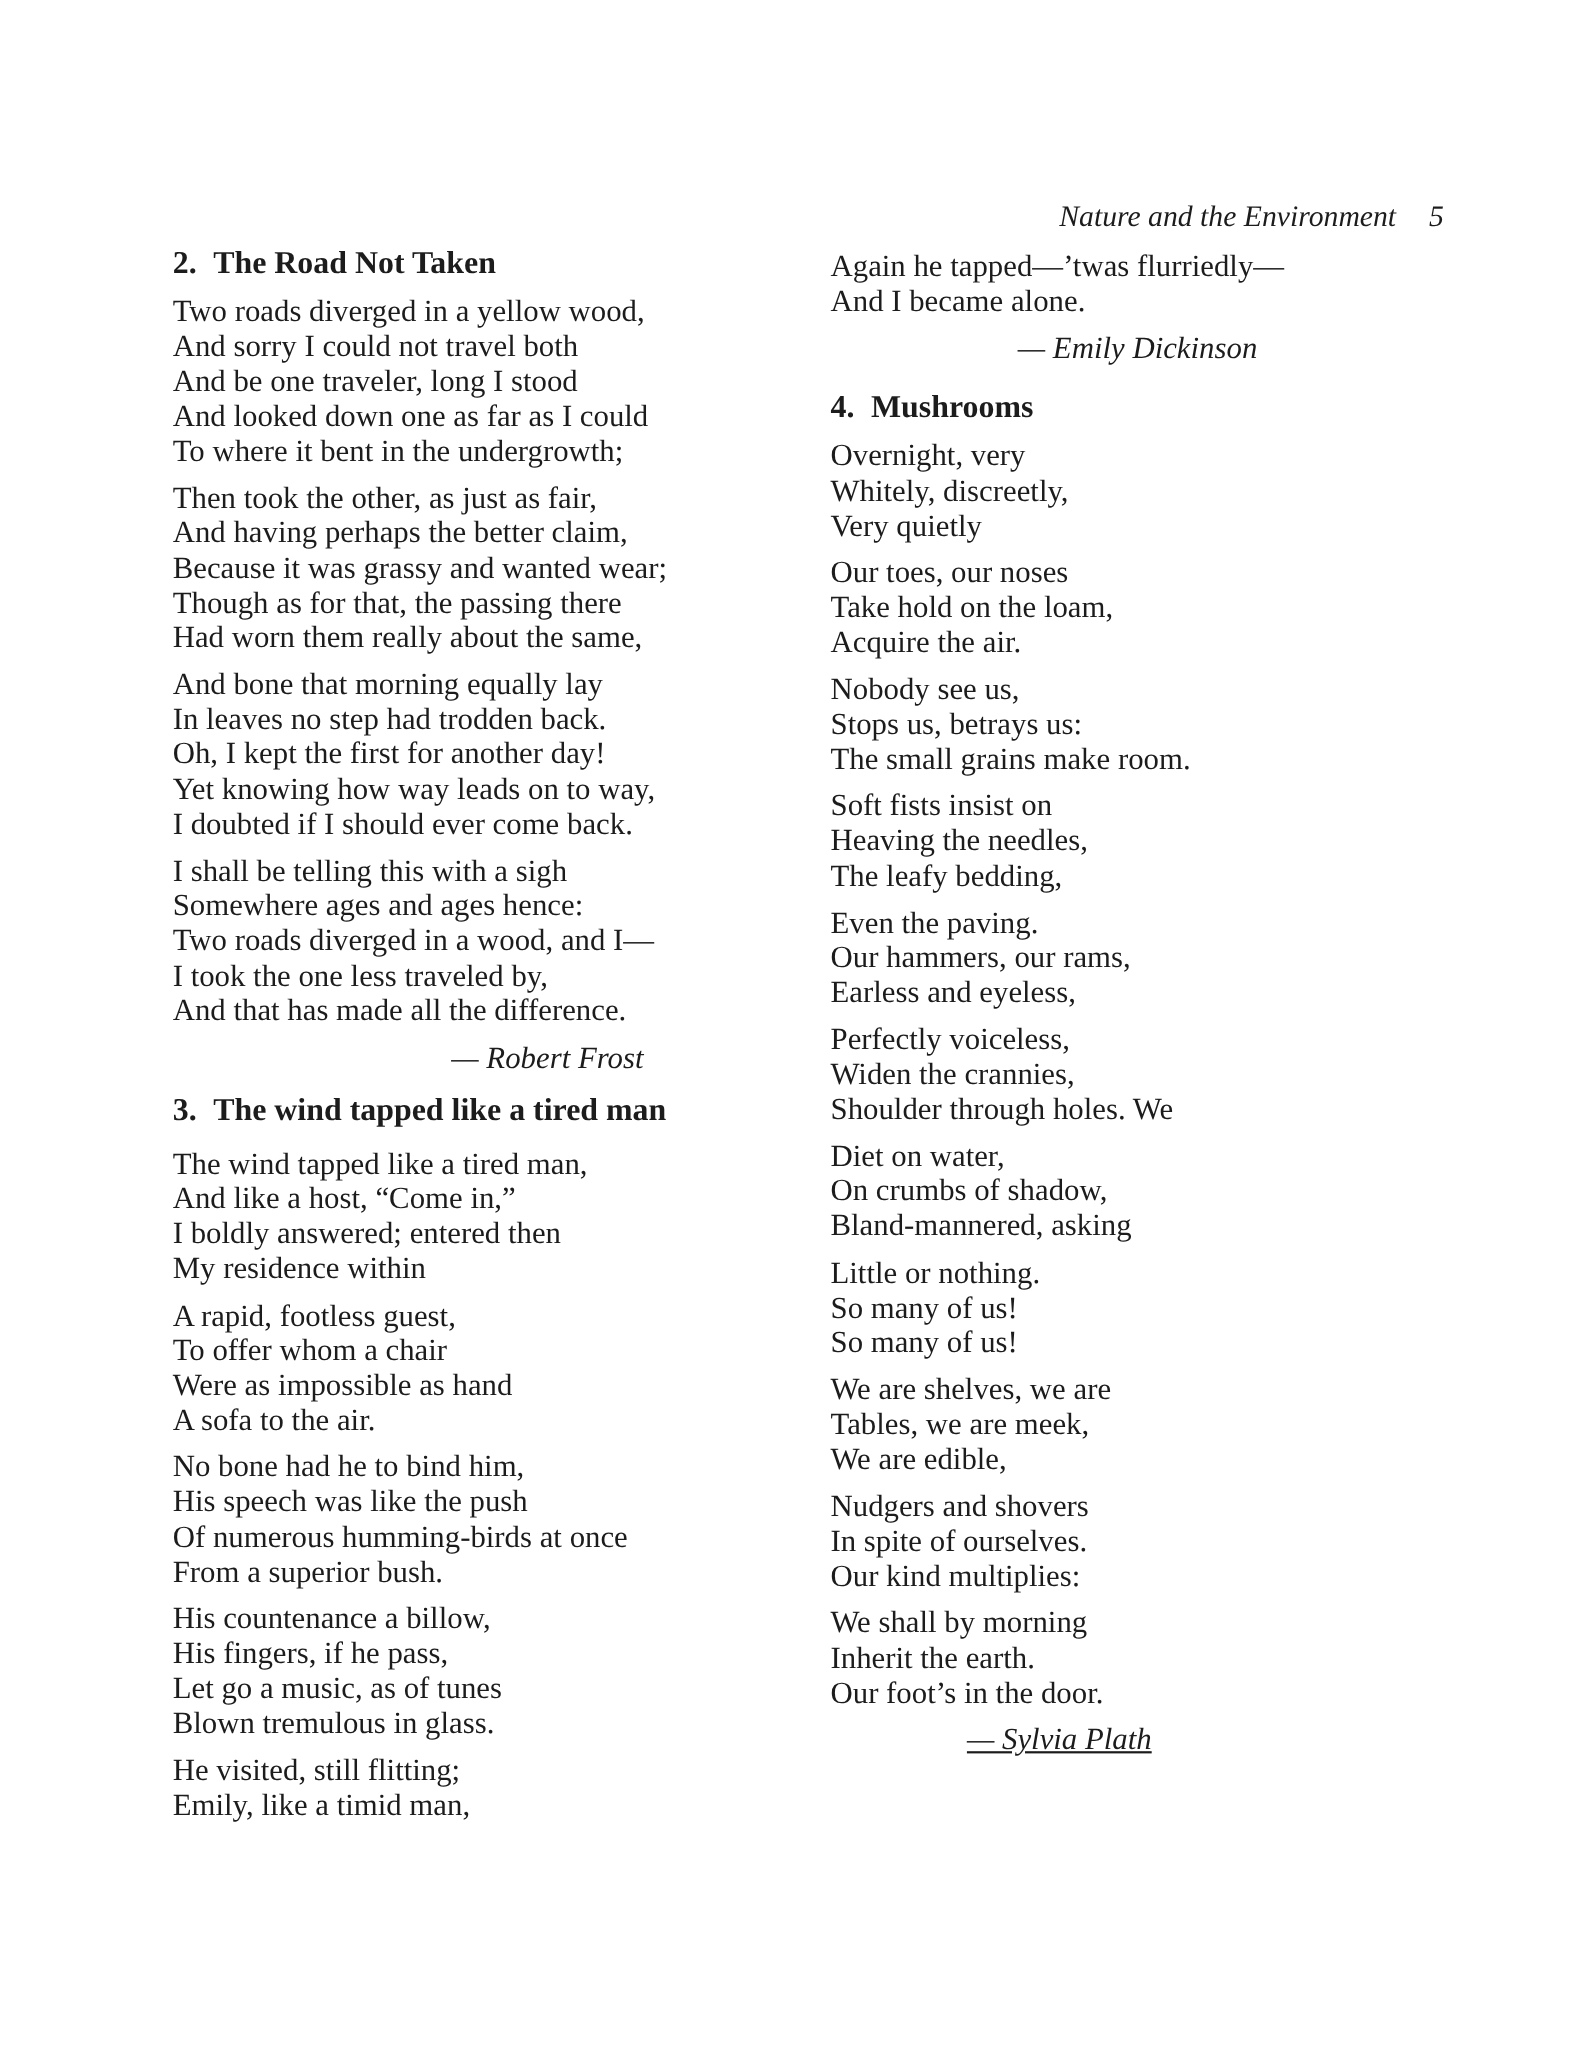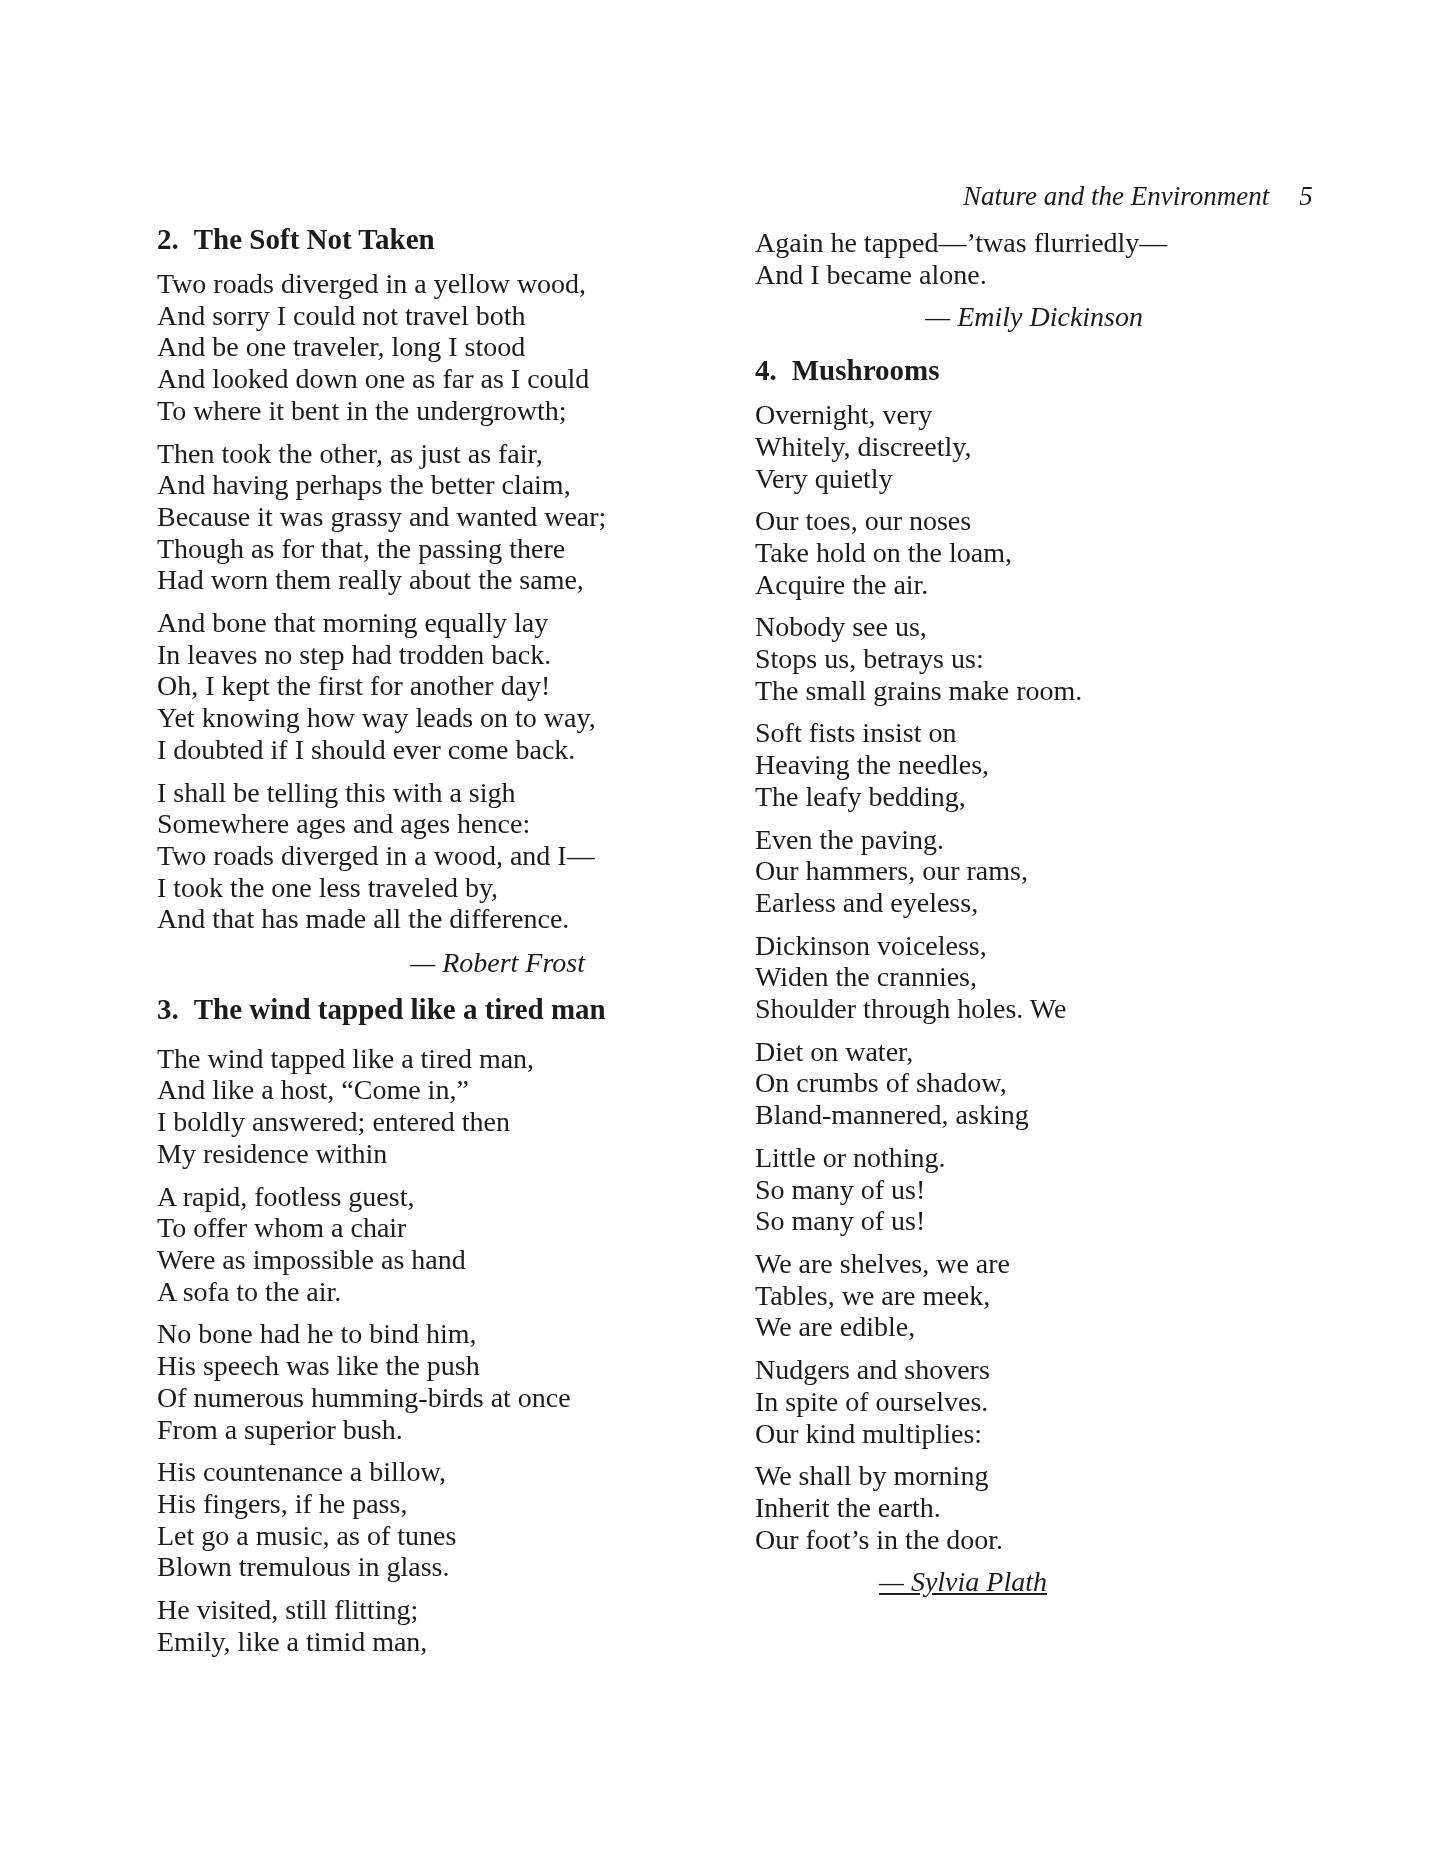--- a/index.html
+++ b/index.html
@@ -91,21 +91,21 @@
 </head>
 <body>
 
 <div class="running-header">
   <span>Nature and the Environment</span><span class="header-pagenum">5</span>
 </div>
 
 <div class="col col-left">
 
   <div class="poem-heading">
-    <span class="num">2.</span><span>The Soft Not Taken</span>
+    <span class="num">2.</span><span>The Road Not Taken</span>
   </div>
 
   <div class="stanza">
     <div class="line">Two roads diverged in a yellow wood,</div>
     <div class="line">And sorry I could not travel both</div>
     <div class="line">And be one traveler, long I stood</div>
     <div class="line">And looked down one as far as I could</div>
     <div class="line">To where it bent in the undergrowth;</div>
   </div>
 
@@ -211,21 +211,21 @@
     <div class="line">The leafy bedding,</div>
   </div>
 
   <div class="stanza">
     <div class="line">Even the paving.</div>
     <div class="line">Our hammers, our rams,</div>
     <div class="line">Earless and eyeless,</div>
   </div>
 
   <div class="stanza">
-    <div class="line">Dickinson voiceless,</div>
+    <div class="line">Perfectly voiceless,</div>
     <div class="line">Widen the crannies,</div>
     <div class="line">Shoulder through holes. We</div>
   </div>
 
   <div class="stanza">
     <div class="line">Diet on water,</div>
     <div class="line">On crumbs of shadow,</div>
     <div class="line">Bland-mannered, asking</div>
   </div>
 

